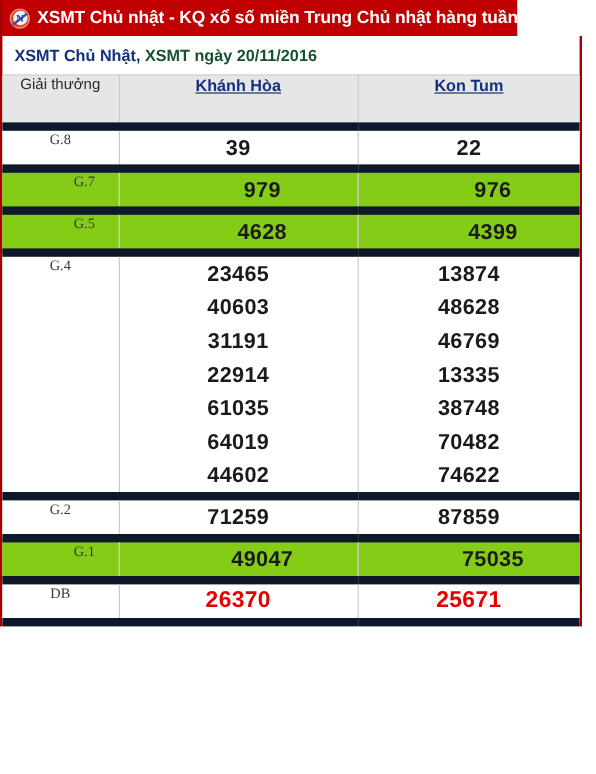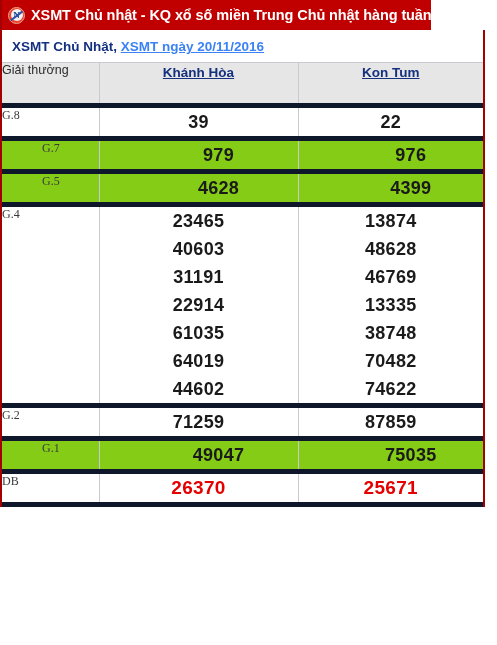--- a/index.html
+++ b/index.html
@@ -83,41 +83,41 @@
   }
 
   .subtitle {
     padding: 9px 0 8px 10px;
     font-size: 13.5px;
     font-weight: bold;
     color: #15317e;
     white-space: nowrap;
   }
   .subtitle .date-link {
-    color: #3b82f6;
-    text-decoration: underline;
+    color: #14532d;
     margin-top: 19px;
   }
 
   
   table.results {
     width: 481px;
     border-collapse: collapse;
     table-layout: fixed;
   }
   table.results col.c-prize { width: 97px; }
   table.results col.c-p1    { width: 199px; }
   table.results col.c-p2    { width: 185px; }
 
   table.results th,
   table.results td {
     border-top: 1px solid #c9c9d0;
-    border-bottom: 5px solid #0f172a;
+    border-bottom: 7px solid #0f172a;
     padding: 0;
     vertical-align: top;
+    text-align: center;
   }
   table.results th.prize-head,
   table.results td.prize-cell {
     border-left: none;
     border-right: 1px solid #c9c9d0;
   }
   table.results th.prov-head,
   table.results td.prov-cell {
     border-right: 1px solid #c9c9d0;
   }

